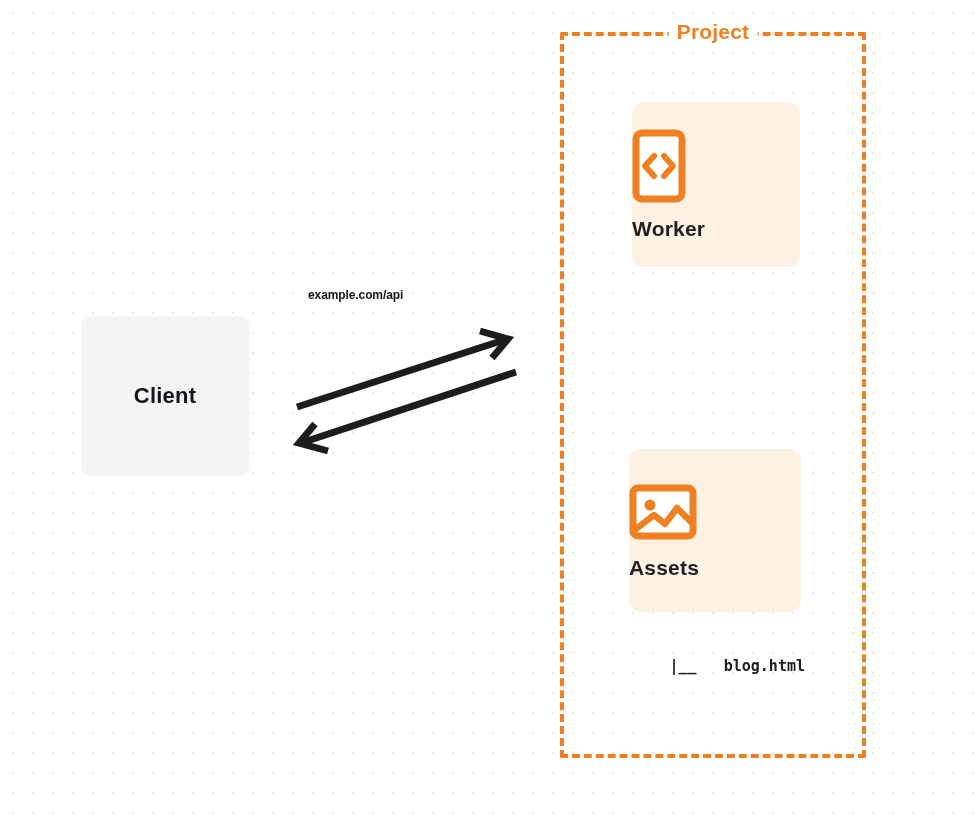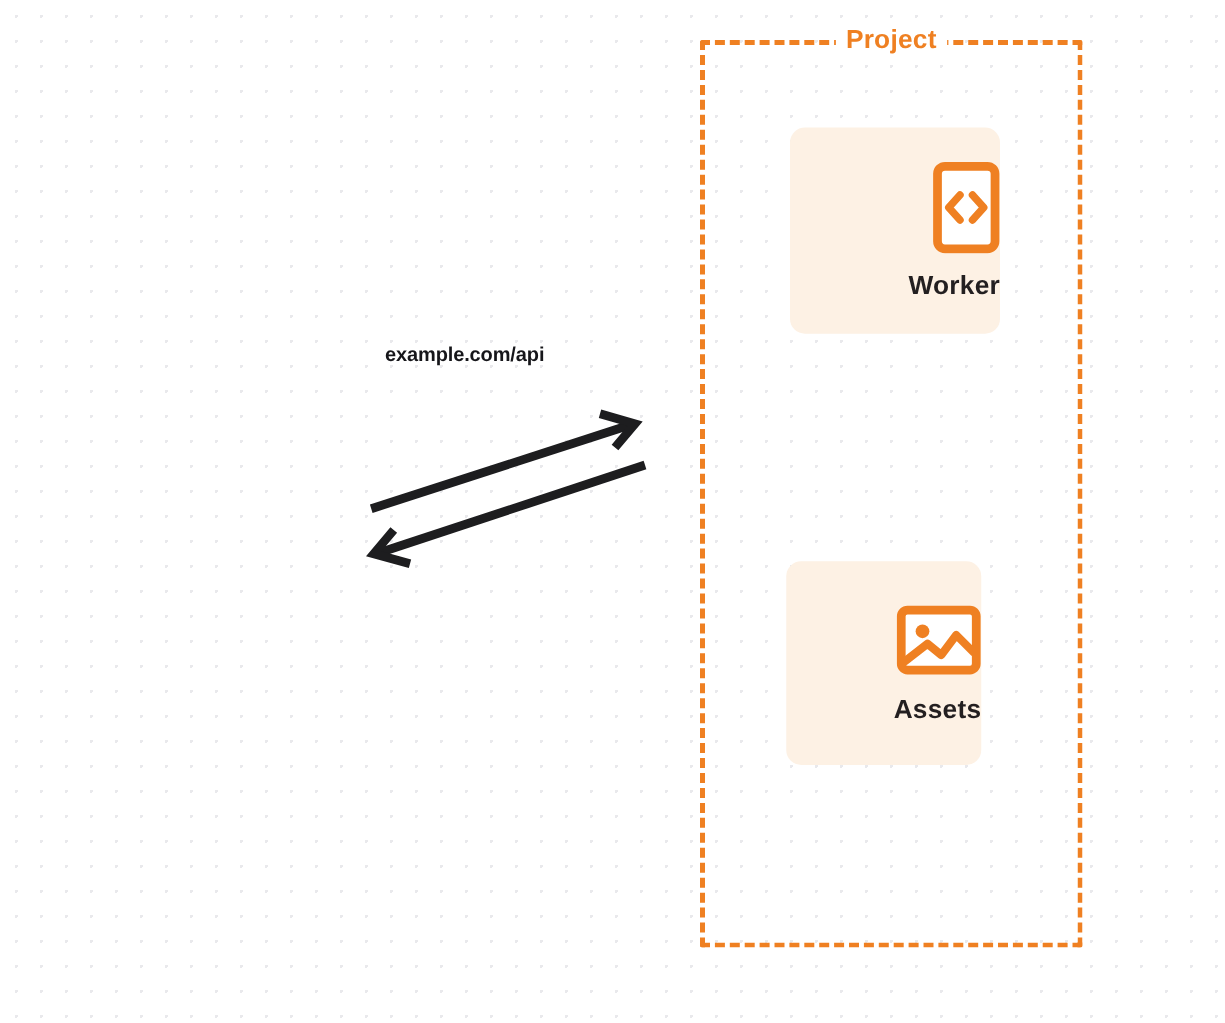--- a/index.html
+++ b/index.html
@@ -38,22 +38,22 @@
     font-size: 22px;
     font-weight: bold;
     color: #16161a;
     letter-spacing: 0.2px;
   }
 
   
   .edge-label {
     position: absolute;
     left: 308px;
-    top: 276px;
-    font-size: 16px;
+    top: 288px;
+    font-size: 12px;
     font-weight: bold;
     color: #16161a;
     letter-spacing: -0.1px;
     white-space: nowrap;
   }
 
   
   .arrows-svg {
     position: absolute;
     left: 0;
@@ -88,33 +88,33 @@
     white-space: nowrap;
   }
 
   
   .card {
     position: absolute;
     background: #fdf1e4;
     border-radius: 12px;
     display: flex;
     flex-direction: column;
-    align-items: flex-end;
+    align-items: flex-start;
     justify-content: center;
   }
   .card-worker {
     left: 632px;
     top: 102px;
     width: 168px;
     height: 165px;
   }
   .card-assets {
     left: 629px;
     top: 449px;
-    width: 156px;
+    width: 172px;
     height: 163px;
   }
   .card-icon {
     display: block;
     margin-bottom: 14px;
   }
   .card-label {
     font-size: 21px;
     font-weight: bold;
     color: #231f20;
@@ -135,20 +135,23 @@
     white-space: pre;
     text-align: right;
   }
   .file-tree .tree-row { display: block; }
 </style>
 </head>
 <body>
 
 <div id="canvas">
 
+  <div class="client-box">
+    <span class="client-label">Client</span>
+  </div>
 
   <div class="edge-label">example.com/api</div>
 
   <svg class="arrows-svg" viewBox="0 0 980 818">
     <g stroke="#1d1d1f" stroke-width="7" fill="none" stroke-linecap="butt" stroke-linejoin="miter">
 
       <line x1="297" y1="407" x2="504" y2="340"></line>
       <polyline points="480,331 508,339 492,358" stroke-width="7"></polyline>
 
       <line x1="516" y1="372" x2="304" y2="442"></line>
@@ -172,16 +175,17 @@
   <div class="card card-assets">
     <svg class="card-icon" width="68" height="60" viewBox="0 0 68 60">
       <rect x="4" y="6" width="60" height="48" rx="5" ry="5" fill="#ffffff" stroke="#ef8022" stroke-width="7"></rect>
       <circle cx="21" cy="23" r="5.5" fill="#ef8022"></circle>
       <polyline points="7,47 25,33 36,42 48,26 62,40" fill="none" stroke="#ef8022" stroke-width="6.5" stroke-linecap="round" stroke-linejoin="round"></polyline>
     </svg>
     <span class="card-label">Assets</span>
   </div>
 
   <div class="file-tree">
+    <span class="tree-row">   |__   blog.html</span>
     
   </div>
 
 </div>
 
 </body></html>

